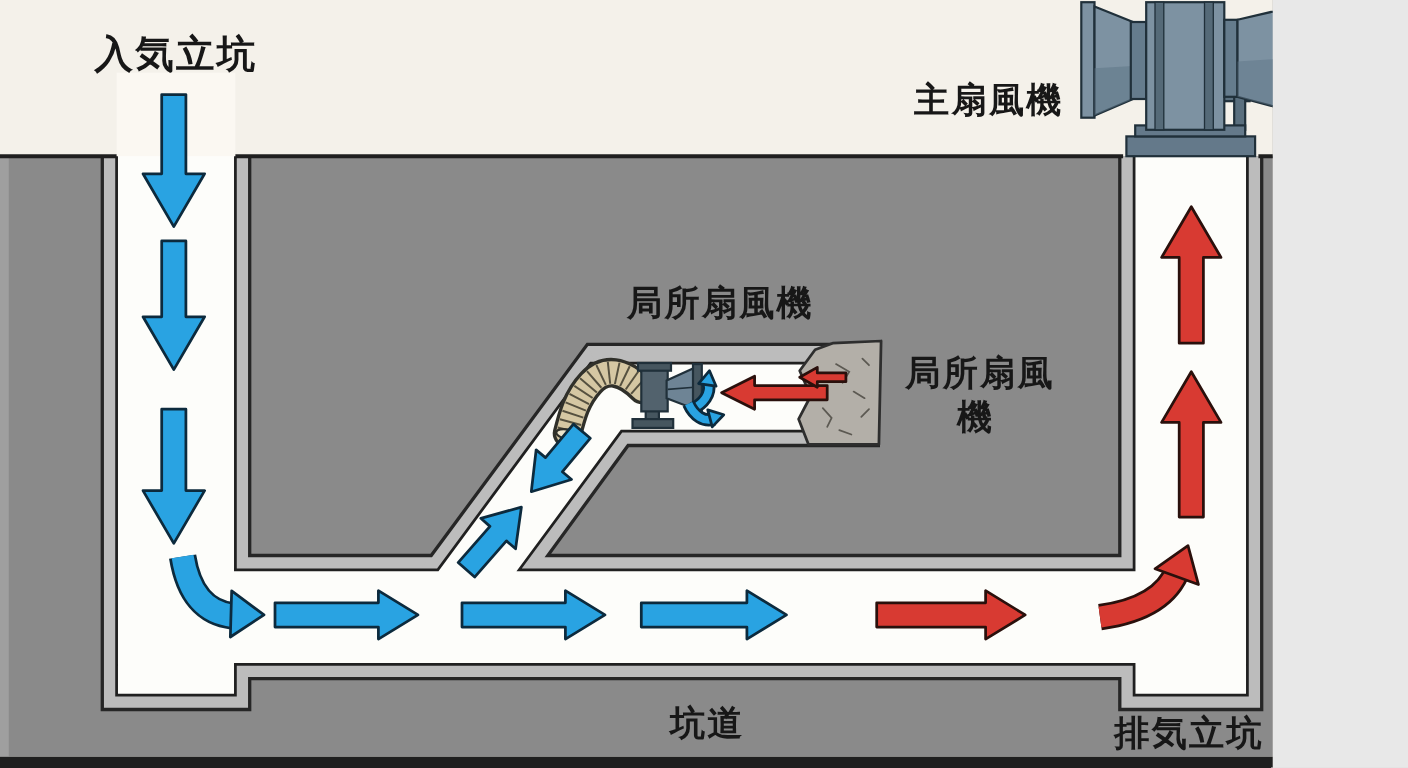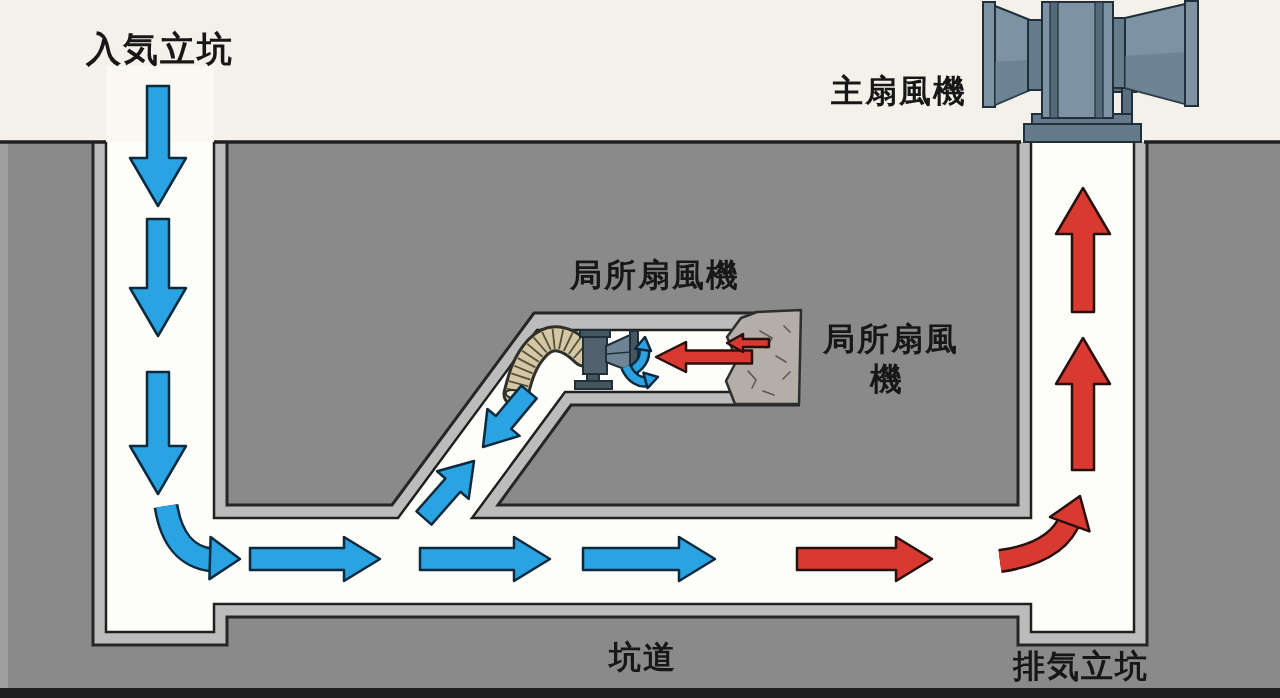--- a/index.html
+++ b/index.html
@@ -1,16 +1,16 @@
 <!DOCTYPE html>
 <html><head>
 <meta charset="utf-8">
 <style>
   html,body{margin:0;padding:0;background:#e8e8e8;}
-  #stage{position:relative;width:1280px;height:698px;overflow:hidden;background:#a3a3a3;
+  #stage{position:relative;width:1157px;height:698px;overflow:hidden;background:#a3a3a3;
          font-family:"Liberation Sans","DejaVu Sans",sans-serif;}
   svg{display:block;}
   text{font-family:"Liberation Sans","DejaVu Sans",sans-serif;font-weight:600;fill:#171717;}
   .lbl-lg{font-size:35px;letter-spacing:2px;}
   .lbl-md{font-size:32px;letter-spacing:2px;}
 </style>
 </head>
 <body>
 
 <div id="stage">

